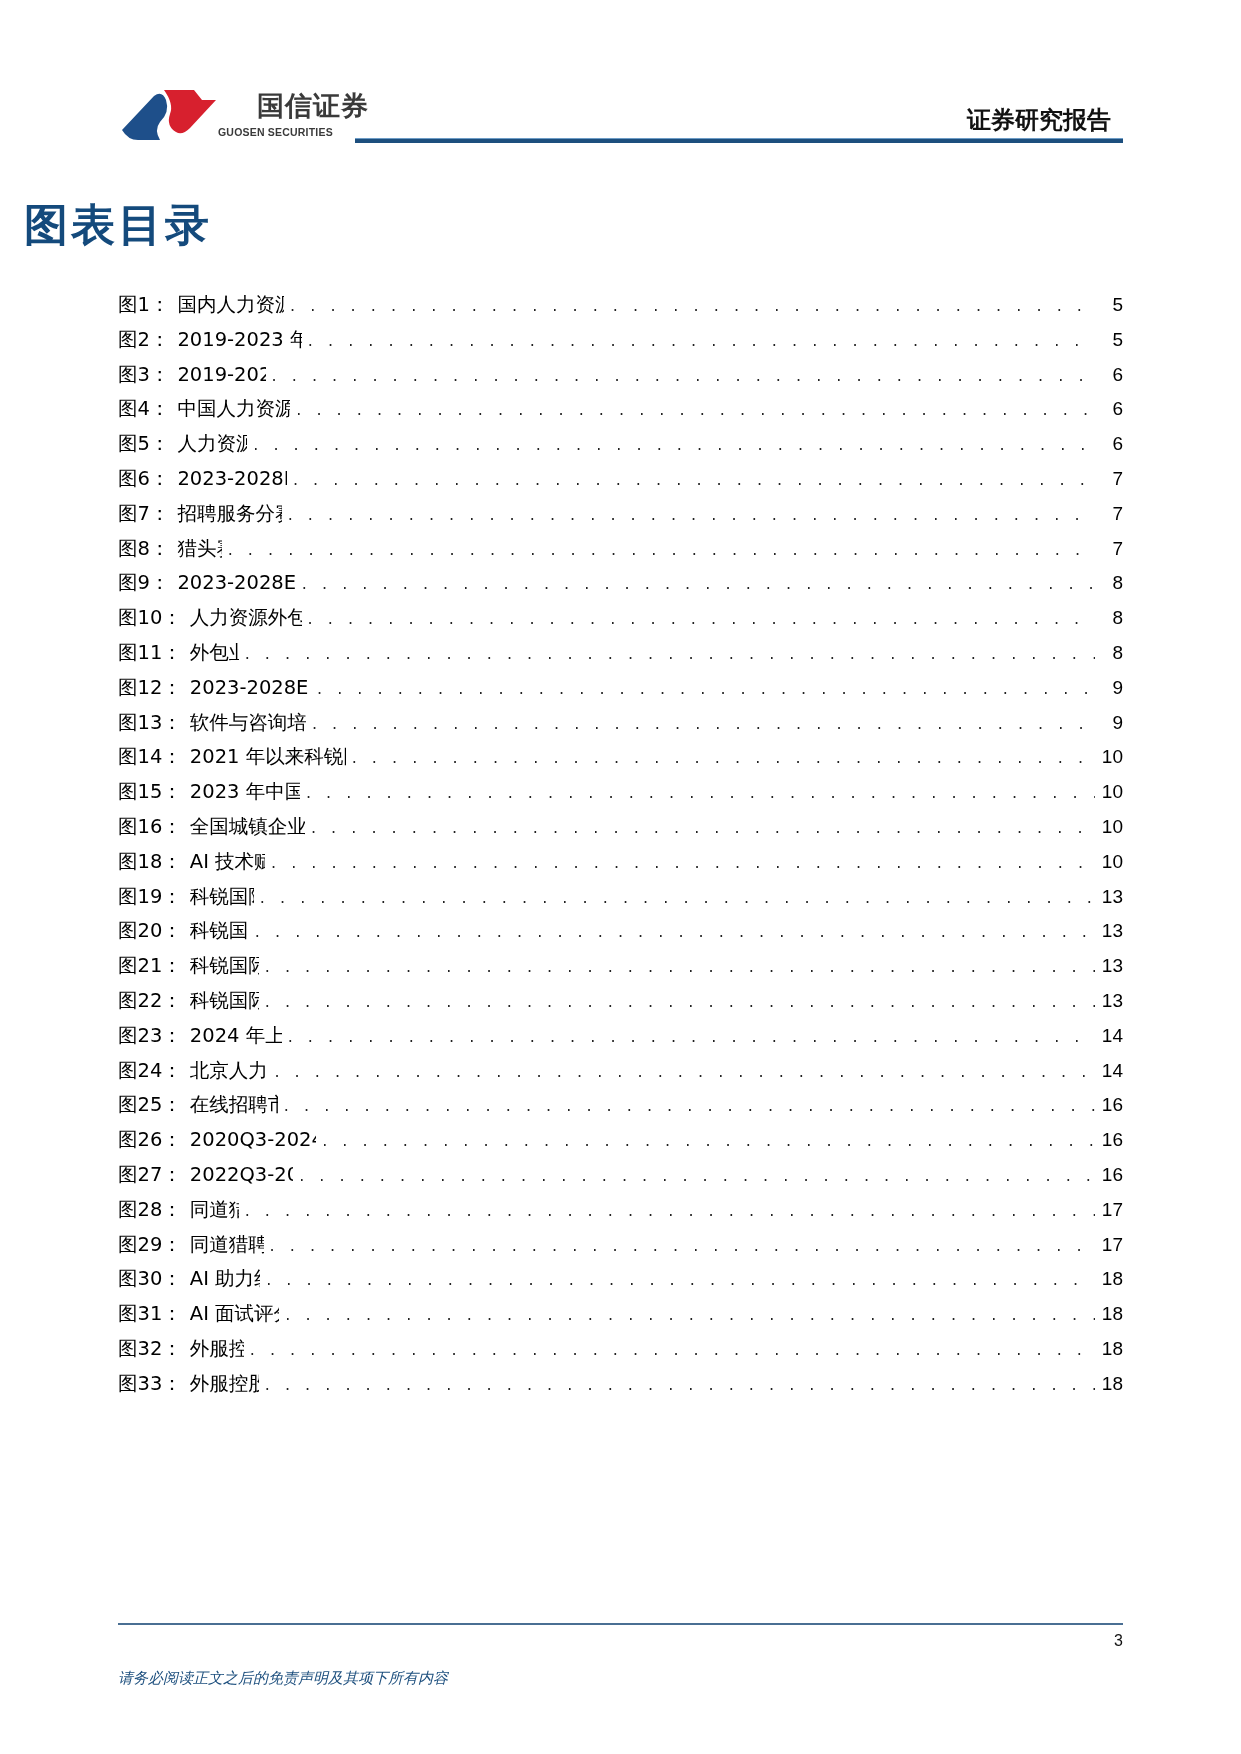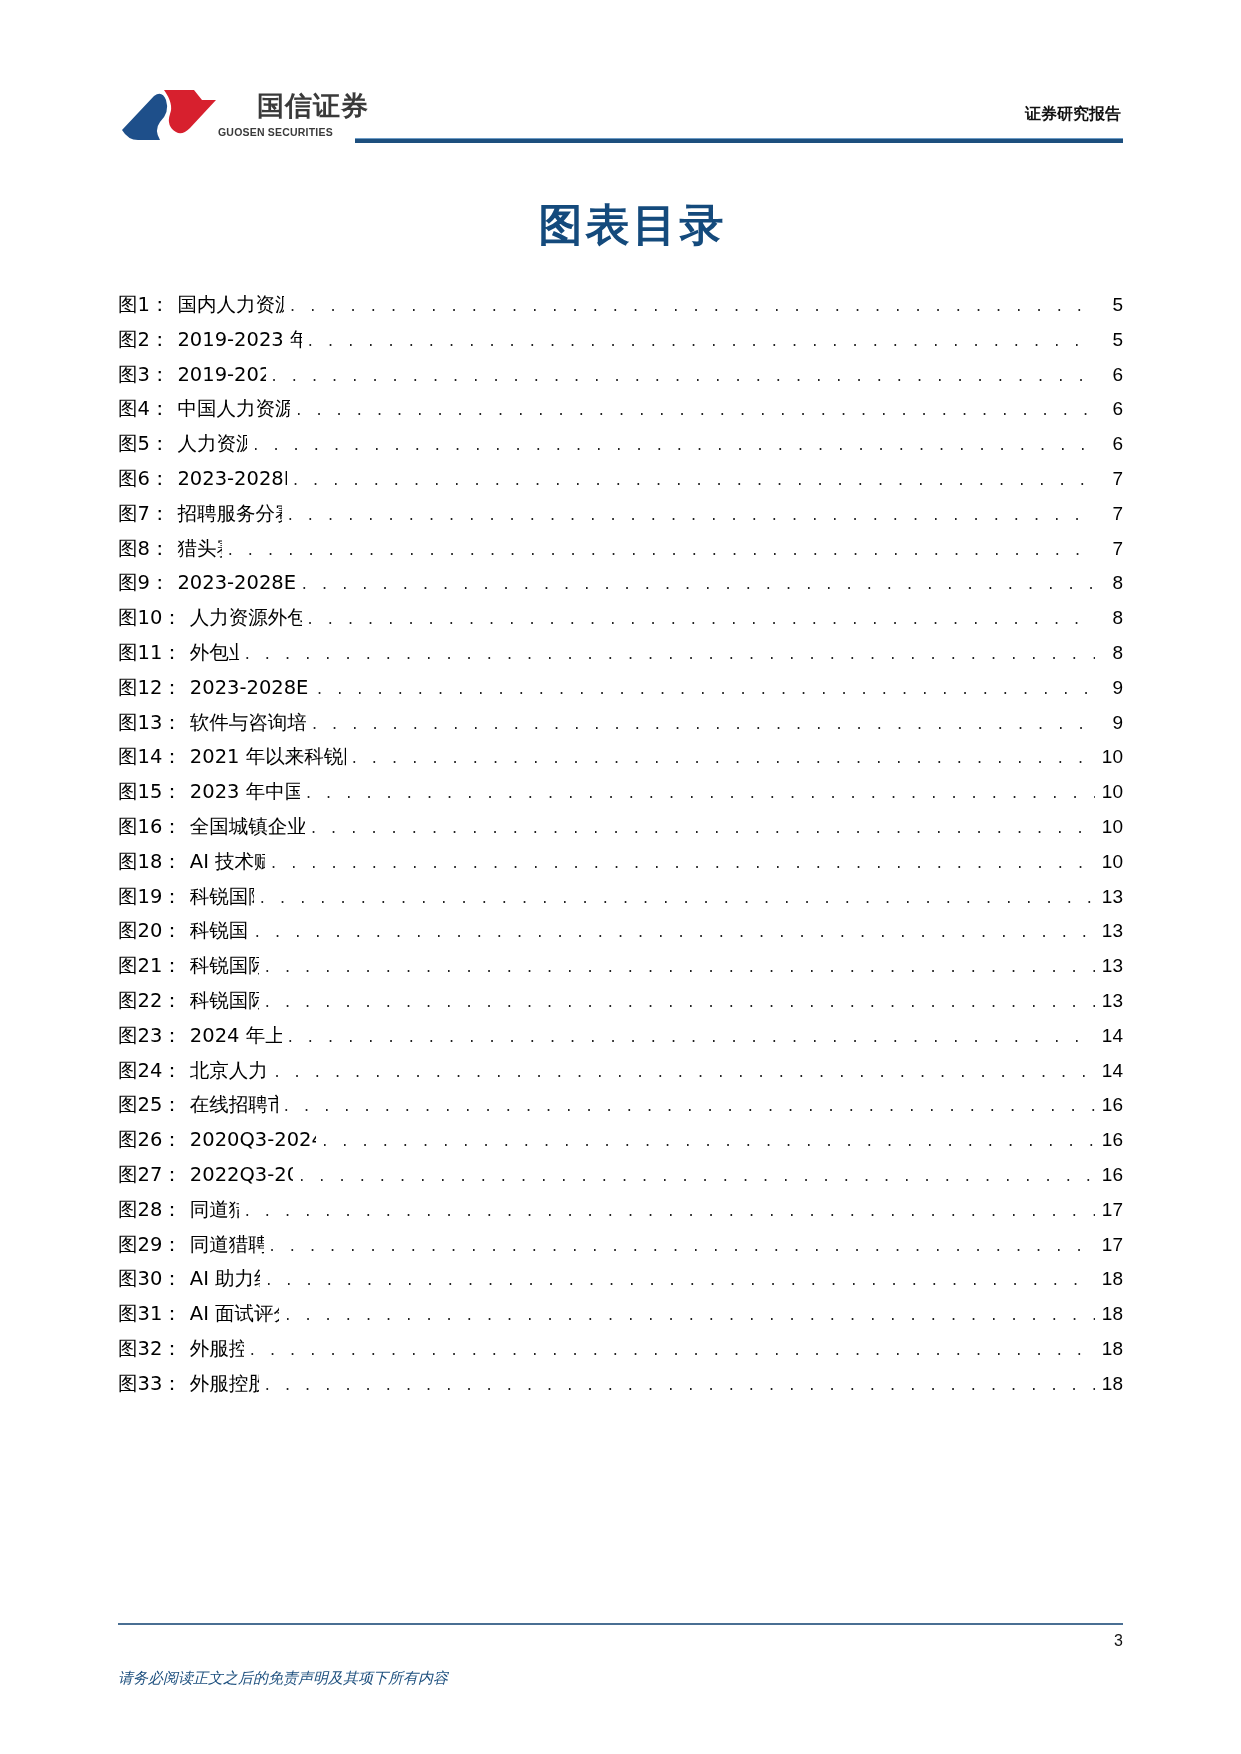--- a/index.html
+++ b/index.html
@@ -1,23 +1,23 @@
 <!DOCTYPE html>
 <html><head>
 <meta charset="utf-8">
 <style>
   html, body { margin: 0; padding: 0; background: #ffffff; }
   body { width: 1241px; height: 1754px; position: relative; overflow: hidden;
          font-family: "DejaVu Sans", "Liberation Sans", sans-serif; color: #000; }
   .logo { position: absolute; left: 120px; top: 86px; width: 100px; height: 56px; }
   .brand-cn { position: absolute; left: 217px; top: 88px; font-size: 27px; font-weight: bold; color: #3a3a3a; letter-spacing: 1px; margin-left: 40px; }
   .brand-en { position: absolute; left: 218px; top: 126px; font-size: 10.5px; font-weight: bold; color: #3a3a3a; letter-spacing: 0.2px; font-family: "Liberation Sans", sans-serif; text-align: center; }
-  .report-type { position: absolute; right: 120px; top: 104px; font-size: 16px; font-weight: bold; color: #111; }
+  .report-type { position: absolute; right: 130px; top: 104px; font-size: 24px; font-weight: bold; color: #111; }
   .header-line { position: absolute; left: 355px; right: 118px; top: 138px; height: 4px; background: #1d4f7e; border-top: 1px solid #6d9cc6; }
-  .page-title { position: absolute; left: 0; right: 0; top: 196px; text-align: center; font-size: 44px; font-weight: bold; color: #144a7c; letter-spacing: 3px; padding-left: 24px; }
+  .page-title { position: absolute; left: 0; right: 0; top: 196px; font-size: 44px; font-weight: bold; color: #144a7c; letter-spacing: 3px; padding-left: 24px; }
   .toc { position: absolute; left: 118px; right: 118px; top: 288px; }
   .toc-row { display: flex; align-items: baseline; height: 34.8px; line-height: 34.8px; font-size: 19.5px; white-space: nowrap; }
   .toc-label { flex: 0 0 auto; }
   .toc-title { flex: 0 1 auto; overflow: hidden; margin-left: 8px; }
   .toc-dots { flex: 1 1 auto; overflow: hidden; margin: 0 6px; color: #222; letter-spacing: 5px; font-size: 16px; }
   .toc-dots::before { content: ". . . . . . . . . . . . . . . . . . . . . . . . . . . . . . . . . . . . . . . . . . . . . . . . . . . . . . . . . . . . . . . . . . . . . . . . . . . . . . . . . . . . . . . . . . . . . . . . . . . . . . . . . . . . . . . . . . . . . . . . . . . . . . . . . . . . . . . . . . . . . . . . . . . . . . . ."; }
   .toc-page { flex: 0 0 auto; min-width: 22px; text-align: right; font-family: "Liberation Sans", sans-serif; font-size: 19px; }
   .toc-row.overflow .toc-title { flex: 1 1 auto; }
   .footer-line { position: absolute; left: 118px; right: 118px; top: 1623px; height: 2px; background: #4a6f93; }
   .disclaimer { position: absolute; left: 118px; top: 1632px; font-size: 15px; font-style: italic; color: #1d4f7e; margin-top: 37px; }

